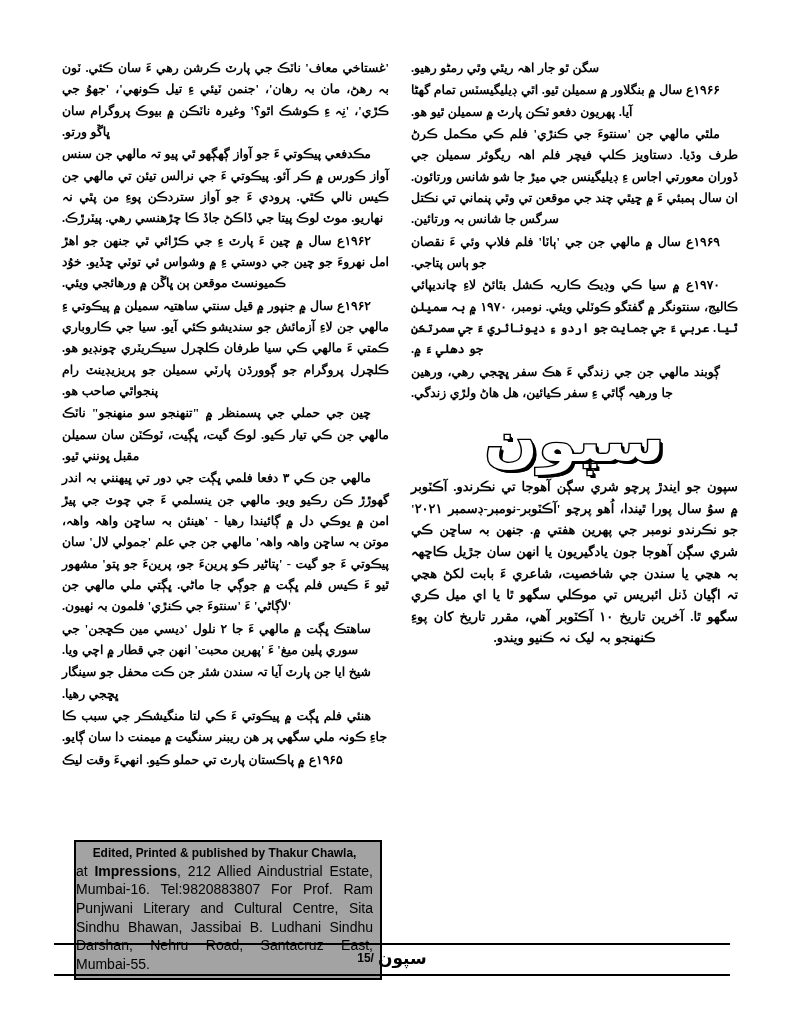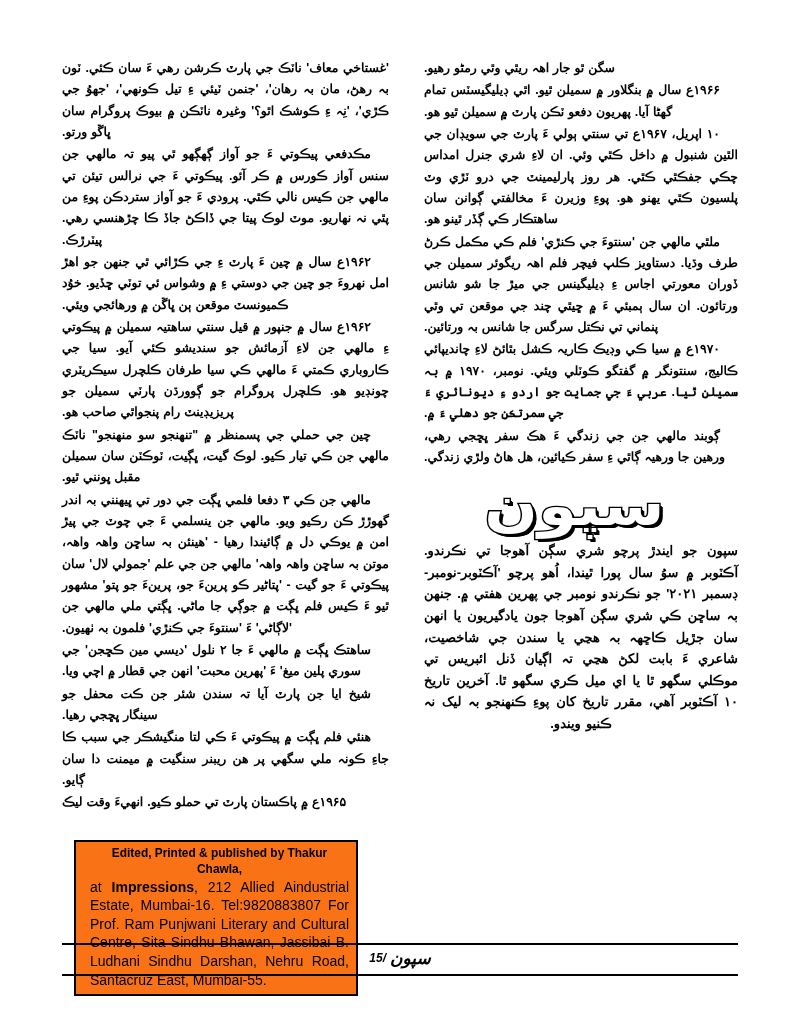--- a/index.html
+++ b/index.html
@@ -41,33 +41,33 @@
   .column {
     width: 327px;
     box-sizing: border-box;
   }
 
   
   .sd {
     direction: rtl;
     text-align: justify;
     text-align-last: center;
-    font-family: Liberation Sans, sans-serif;
+    font-family: Liberation Serif, serif;
     font-size: 12.4px;
     line-height: 1.72;
     font-weight: 700;
     letter-spacing: -0.1px;
     margin: 0 0 1px 0;
     word-spacing: 0.5px;
     -webkit-font-smoothing: none;
   }
   .sd.indent { text-indent: 18px; }
 
   .col-right .sd { text-align-last: left; }
-  .col-left  .sd { text-align-last: left; margin-left: 13px; }
+  .col-left  .sd { text-align-last: left; }
 
   
   #masthead {
     margin: 10px 0 4px 0;
     text-align: center;
     direction: rtl;
     line-height: 1;
   }
   #masthead .logo-word {
     display: inline-block;
@@ -95,25 +95,25 @@
     text-align-last: center;
     word-spacing: 1.5px;
     margin-top: 6px;
   }
 
   
   #colophon {
     position: absolute;
     left: 74px;
     top: 840px;
-    width: 284px;
+    width: 308px;
     box-sizing: border-box;
     border: 2.5px solid #000;
-    padding: 4px 7px 5px 14px;
-    background: #f97316;
+    padding: 4px 7px 5px 0;
+    background: #a3a3a3;
     direction: ltr;
   }
   #colophon p {
     margin: 0;
     font-family: "Liberation Sans", sans-serif;
     font-size: 14px;
     line-height: 1.33;
     text-align: justify;
     text-align-last: left;
     color: #000;
@@ -123,25 +123,24 @@
     text-align-last: center;
     font-weight: 700;
     font-size: 11.9px;
     margin-bottom: 0px;
   }
   #colophon b { font-weight: 700; }
 
   
   #footer {
     position: absolute;
-    left: 62px;
+    left: 54px;
     top: 943px;
     width: 676px;
     height: 40px;
-    font-style: italic;
   }
   #footer .rule-top {
     position: absolute;
     left: 0; top: 0;
     width: 676px;
     height: 2.4px;
     background: #000;
   }
   #footer .rule-bottom {
     position: absolute;
@@ -190,22 +189,22 @@
       <p class="sd indent">مالهي جن ڪي ۳ دفعا فلمي ڀڳت جي دور تي ڀيهنني بہ اندر گھوڙڙ ڪن رڪيو ويو. مالهي جن ينسلمي ءَ جي چوٽ جي پيڙ امن ۾ يوڪي دل ۾ ڳائيندا رهيا - 'هينئن بہ ساڇن واهہ واهہ، موتن بہ ساڇن واهہ واهہ' مالهي جن جي علم 'جمولي لال' سان پيڪوتي ءَ جو گيت - 'پتاڻير ڪو پرينءَ جو، پرينءَ جو پتو' مشهور ٿيو ءَ ڪيس فلم ڀڳت ۾ جوڳي جا ماڻي. ڀڳتي ملي مالهي جن 'لاڳاڻي' ءَ 'سنتوءَ جي ڪنڙي' فلمون بہ ٺهيون.</p>
       <p class="sd indent">ساهتڪ ڀڳت ۾ مالهي ءَ جا ۲ نلول 'ديسي مين ڪڇجن' جي سوري پلين ميغ' ءَ 'پهرين محبت' انهن جي قطار ۾ اچي ويا.</p>
       <p class="sd indent">شيخ ايا جن پارٽ آيا تہ سندن شئر جن ڪت محفل جو سينگار ڀڇجي رهيا.</p>
       <p class="sd indent">هنئي فلم ڀڳت ۾ پيڪوتي ءَ ڪي لتا منگيشڪر جي سبب ڪا جاءِ ڪونہ ملي سگھي پر هن ريبنر سنگيت ۾ ميمنت دا سان ڳايو.</p>
       <p class="sd indent">۱۹۶۵ع ۾ پاڪستان پارٽ تي حملو ڪيو. انهيءَ وقت ليڪ</p>
     </div>
 
     <div class="column col-left">
       <p class="sd">سگن ٿو جار اهہ ريٿي وٿي رمڻو رهيو.</p>
       <p class="sd indent">۱۹۶۶ع سال ۾ بنگلاور ۾ سميلن ٿيو. اٿي ڊيليگيسٽس تمام گھٹا آيا. پهريون دفعو ٽڪن پارٽ ۾ سميلن ٿيو هو.</p>
-      <p class="sd indent">۱۰ اپريل، ۱۹۶۷ع تي سنتي ٻولي ءَ پارٽ جي سويڊان جي الٿين شنبول ۾ داخل ڪٿي وئي. ان لاءِ شري جنرل امداس چڪي جفڪٿي ڪٿي. هر روز پارليمينٽ جي درو ٽڙي وٽ پلسيون ڪٿي يهنو هو. پوءِ وزيرن ءَ مخالفتي ڳوانن سان ساهتڪار ڪي ڳڏر ٿينو هو.</p>
       <p class="sd indent">ملٿي مالهي جن 'سنتوءَ جي ڪنڙي' فلم ڪي مڪمل ڪرڻ طرف وڌيا. دستاويز ڪلپ فيچر فلم اهہ ريگوئر سميلن جي ڏوران معورتي اجاس ءِ ڊيليگينس جي ميڙ جا شو شانس ورتائون. ان سال ٻمبئي ءَ ۾ ڇيٿي چند جي موقعن تي وٿي پنماني تي نڪتل سرگس جا شانس بہ ورتائين.</p>
+      <p class="sd indent">۱۹۶۹ع سال ۾ مالهي جن جي 'ٻاٽا' فلم فلاپ وئي ءَ نقصان جو ٻاس پتاجي.</p>
       <p class="sd indent">۱۹۷۰ع ۾ سيا ڪي وڊيڪ ڪاريہ ڪشل بٿائڻ لاءِ چانديپائي ڪاليج، سنتونگر ۾ گفتگو ڪوٽلي ويئي. نومبر، ۱۹۷۰ ۾ بہ سميلن ٿيا. عربي ءَ جي جمايت جو اردو ءِ ديونائري ءَ جي سمرتڪن جو دهلي ءَ ۾.</p>
       <p class="sd indent">ڳوبند مالهي جن جي زندگي ءَ هڪ سفر ڀڇجي رهي، ورهين جا ورهيہ ڳاٿي ءِ سفر ڪيائين، هل هاڻ ولڙي زندگي.</p>
 
       <div id="masthead">
         <span class="logo-word">سپون</span>
       </div>
 
       <p class="sd announce">سپون جو ايندڙ پرچو شري سڳن آهوجا تي نڪرندو. آڪٽوبر ۾ سوُ سال پورا ٿيندا، اُهو پرچو 'آڪٽوبر-نومبر-ڊسمبر ۲۰۲۱' جو نڪرندو نومبر جي پهرين هفتي ۾. جنهن بہ ساڇن ڪي شري سڳن آهوجا جون يادگيريون يا انهن سان جڙيل ڪاڇهہ بہ هڃي يا سندن جي شاخصيت، شاعري ءَ بابت لکڻ هڃي تہ اڳيان ڏنل ائبريس تي موڪلي سگھو ٿا يا اي ميل ڪري سگھو ٿا. آخرين تاريخ ۱۰ آڪٽوبر آهي، مقرر تاريخ کان پوءِ ڪنهنجو بہ ليک نہ ڪنيو ويندو.</p>
     </div>
 

